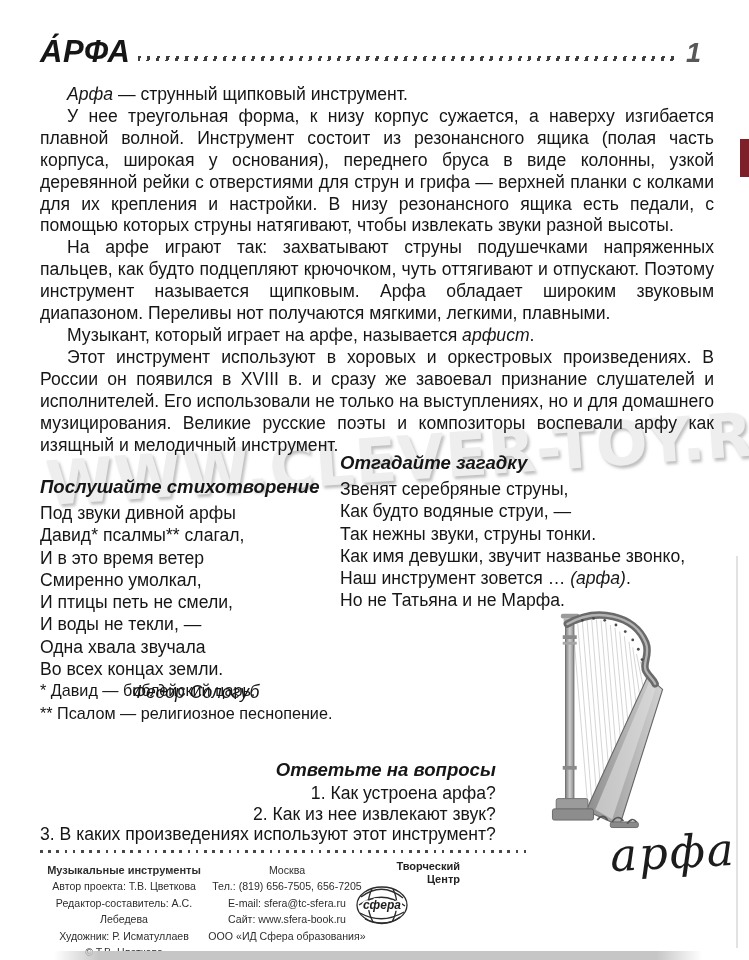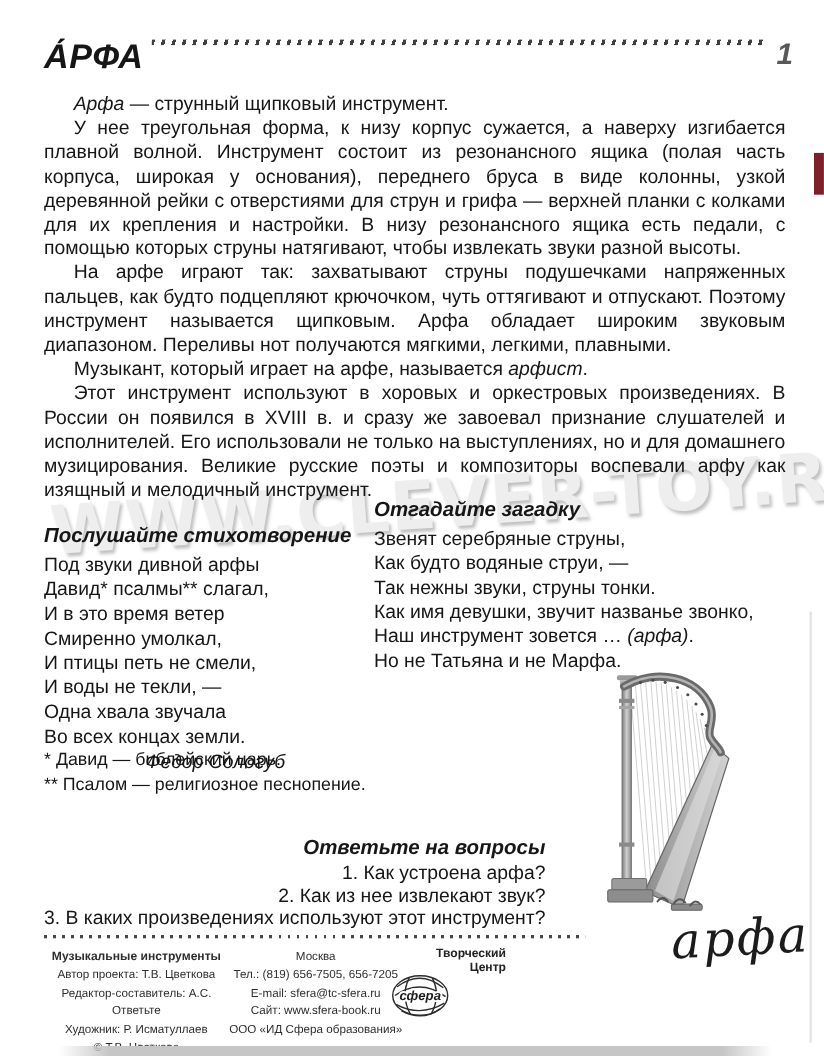--- a/index.html
+++ b/index.html
@@ -9,21 +9,21 @@
   }
   .watermark{
     position:absolute;left:46px;top:448px;width:700px;z-index:0;
     font-family:"DejaVu Sans",sans-serif;font-weight:bold;font-size:61px;letter-spacing:1px;
     color:#eeeeee;white-space:nowrap;
     text-shadow:2px 3px 3px rgba(140,140,140,.55),-1px -1px 0 #ffffff;
     transform:rotate(-4deg);transform-origin:left center;
   }
   .layer{position:absolute;z-index:1;}
   
-  .titlebar{left:40px;right:28px;top:36px;display:flex;}
+  .titlebar{left:40px;right:48px;top:36px;display:flex;align-items:flex-end;}
   .title{font-size:31px;font-weight:bold;font-style:italic;letter-spacing:.5px;line-height:1;}
   .leader{flex:1;height:5px;margin:0 10px 6px 8px;
     background:repeating-linear-gradient(105deg,#3f3f3f 0 3px,transparent 3px 9.2px);}
   .pagenum{font-size:27px;font-style:italic;font-weight:bold;color:#585858;line-height:1;}
   
   .article{left:40px;top:84px;width:674px;font-size:17.6px;line-height:21.9px;text-align:justify;}
   .article p{margin:0;text-indent:27px;}
   .it{font-style:italic;}
   
   .poem{left:40px;top:476px;width:296px;}
@@ -175,21 +175,21 @@
       <path d="M56,224 q6,-8 11,0 M72,226 q6,-9 12,-1 M88,228 q5,-8 10,-2" fill="none" stroke="#555" stroke-width="1.8"></path>
     </svg>
   </div>
   <div class="layer harp-caption">арфа</div>
 
   <div class="layer sep-dots"></div>
 
   <div class="layer footer-col fcol1">
     <div class="ftitle">Музыкальные инструменты</div>
     <div>Автор проекта: Т.В. Цветкова</div>
-    <div>Редактор-составитель: А.С. Ответьте</div>
+    <div>Редактор-составитель: А.С. Лебедева</div>
     <div>Художник: Р. Исматуллаев</div>
     <div>© Т.В. Цветкова</div>
   </div>
 
   <div class="layer footer-col fcol2">
     <div>Москва</div>
     <div>Тел.: (819) 656-7505, 656-7205</div>
     <div>E-mail: sfera@tc-sfera.ru</div>
     <div>Сайт: www.sfera-book.ru</div>
     <div>ООО «ИД Сфера образования»</div>

